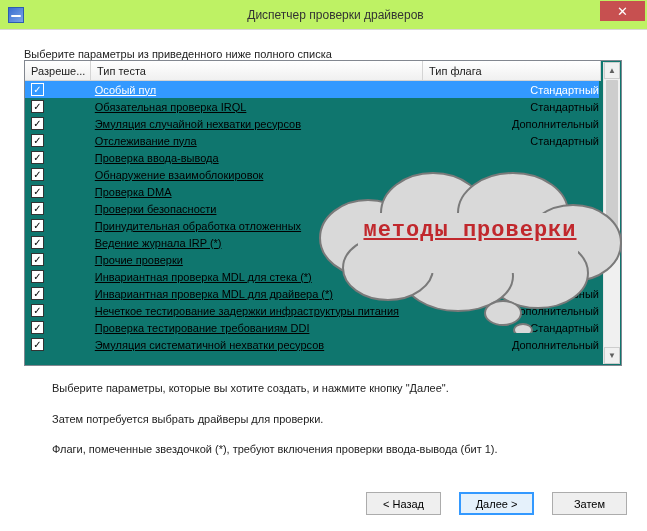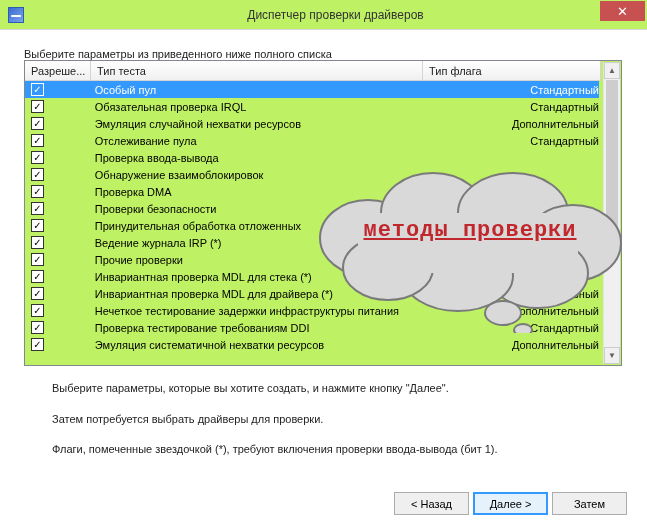--- a/index.html
+++ b/index.html
@@ -4,39 +4,39 @@
 <style>
   * { box-sizing: border-box; font-family: "Segoe UI", Tahoma, sans-serif; }
   body { margin: 0; background: #fff; width: 647px; height: 531px; overflow: hidden; position: relative; }
   .titlebar { height: 30px; background: #bef264; border-bottom: 1px solid #d8d8d8; display: flex; align-items: center; position: relative; }
   .title-icon { width: 16px; height: 16px; margin-left: 8px; background: linear-gradient(135deg,#3a6ecf 0%,#7aa4e8 100%); border:1px solid #2c5db0; position:relative; }
   .title-icon::after{content:"";position:absolute;left:2px;top:7px;width:10px;height:2px;background:#fff;border-radius:1px;}
   .title-text { flex:1; text-align:center; font-size:12px; color:#333; }
   .close-btn { width:45px; height:20px; background:#c75050; color:#fff; display:flex; align-items:center; justify-content:center; font-size:13px; position:absolute; right:2px; top:1px; cursor:pointer; }
   .content { padding: 18px 24px 0 24px; }
   .intro { font-size:11px; color:#222; }
-  .listbox { border:1px solid #828790; width:598px; height:306px; position:relative; background:#bef264; }
+  .listbox { border:1px solid #828790; width:598px; height:306px; position:relative; background:#0f766e; }
   .header-row { display:flex; height:20px; font-size:11px; color:#222; }
   .header-cell { border-right:1px solid #d4d4d4; border-bottom:1px solid #d4d4d4; background:linear-gradient(#fff,#f0f0f0); padding:2px 6px; display:flex; align-items:center; overflow:hidden; white-space:nowrap; }
   .col-allow{width:66px;} .col-test{width:332px;} .col-flag{width:178px;}
   .rows { position:absolute; top:20px; left:0; right:22px; bottom:0; overflow:hidden; }
   .row { display:flex; height:17px; font-size:11px; align-items:center; }
   .row.sel { background:#3399ff; color:#fff; }
   .cell-allow{width:66px; display:flex; align-items:center; padding-left:6px;}
-  .cell-test{width:332px; padding-left:4px; white-space:nowrap; overflow:hidden;}
+  .cell-test{width:332px; padding-left:4px; white-space:nowrap; overflow:hidden;text-decoration:underline;}
   .cell-flag{width:178px; padding-left:4px; white-space:nowrap; overflow:hidden;text-align:right;}
   .chk { width:13px; height:13px; border:1px solid #333; background:#fff; display:inline-flex; align-items:center; justify-content:center; font-size:10px; line-height:1; color:#000;}
   .row.sel .chk{border-color:#fff; color:#fff; background:transparent;}
   .scrollbar { position:absolute; right:1px; top:1px; width:17px; bottom:1px; background:#f0f0f0; border-left:1px solid #e4e4e4;}
   .sb-btn{height:17px; background:#f0f0f0; display:flex; align-items:center; justify-content:center; font-size:8px; color:#606060; border:1px solid #cdcdcd;}
   .sb-btn.bot{position:absolute; bottom:0; left:0; right:0;}
   .sb-thumb{position:absolute; left:2px; right:2px; top:18px; height:180px; background:#cdcdcd; border-radius:1px;}
   .notes { font-size:11px; color:#222; margin-top:14px; line-height:1.5;margin-left:28px; }
   .notes p{margin:0 0 14px 0;}
-  .btnbar { position:absolute; bottom:16px; right:20px; display:flex; gap:4px; }
+  .btnbar { position:absolute; bottom:16px; right:20px; display:flex; gap:18px; }
   .btn { min-width:75px; height:23px; font-size:11px; background:#efefef; border:1px solid #acacac; padding:0 14px; display:flex; align-items:center; justify-content:center; cursor:pointer; }
   .btn.def{border:2px solid #3399ff; background:#e5f1fb;}
   .cloud { position:absolute; left:308px; top:168px; width:320px; height:165px; pointer-events:none; }
   .cloud-text{ position:absolute; left:330px; top:218px; width:280px; font-family:"Courier New",monospace; font-size:22px; font-weight:bold; color:#c1282d; text-align:center; letter-spacing:1px; pointer-events:none;text-decoration:underline;}
 </style>
 </head>
 <body>
 
 <div class="titlebar">
   <div class="title-icon"></div>

